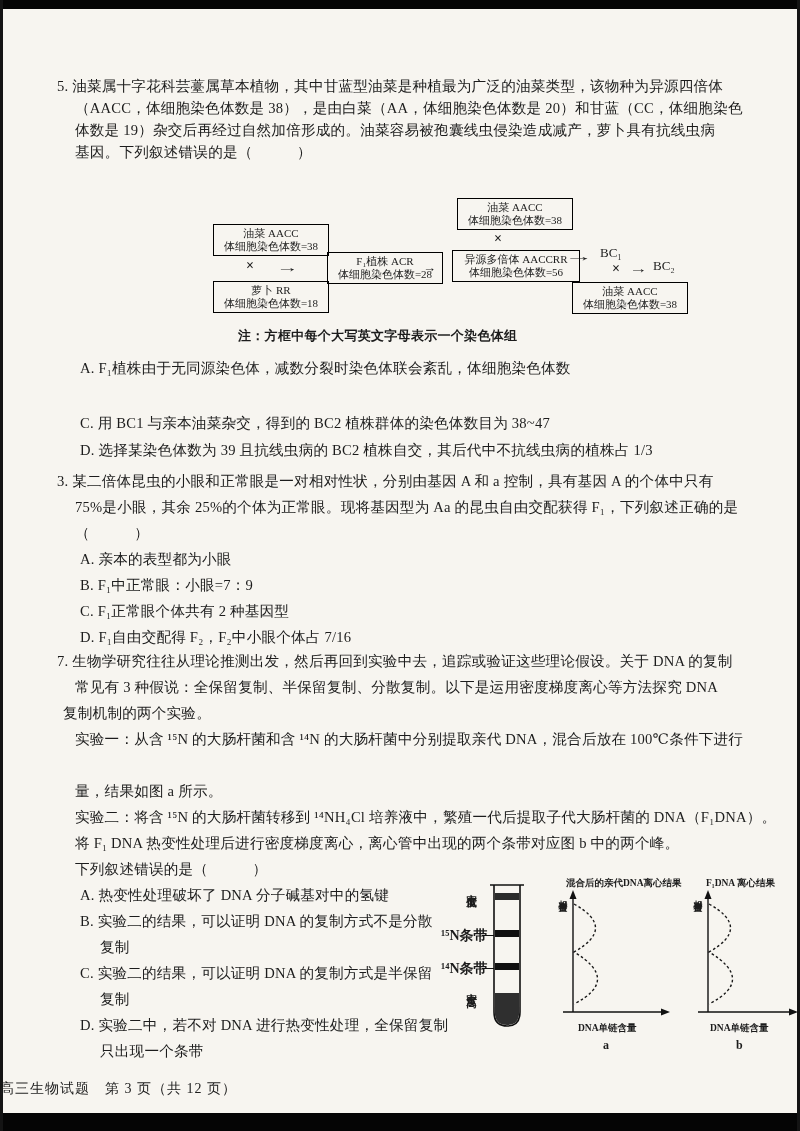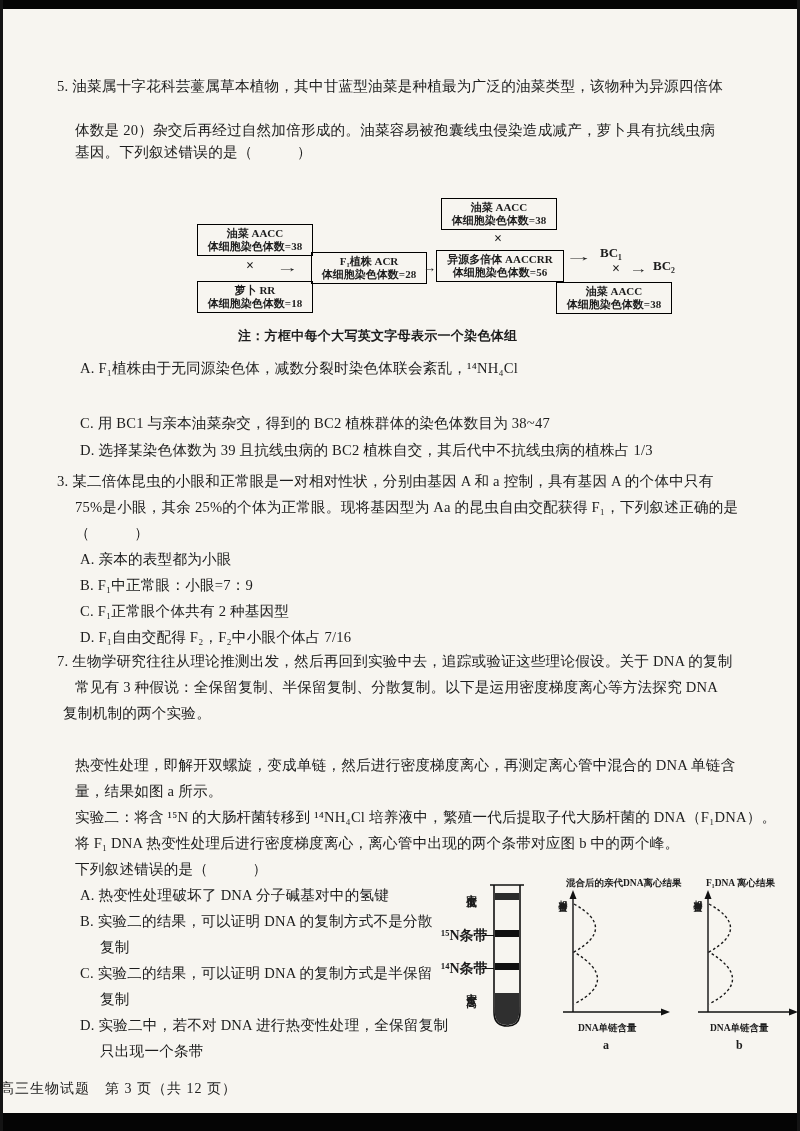--- a/index.html
+++ b/index.html
@@ -10,25 +10,25 @@
     color:#1c1c1c;
   }
   .bar-top   { position:absolute; left:0; top:0; width:100%; height:9px; background:#050505; }
   .bar-bottom{ position:absolute; left:0; top:1113px; width:100%; height:18px; background:#050505; }
   .edge-left { position:absolute; left:0; top:0; width:3px; height:100%; background:#141414; }
   .edge-right{ position:absolute; right:0; top:0; width:3px; height:100%; background:#141414; }
 
   .t { position:absolute; white-space:nowrap; font-size:14.6px; line-height:20px; letter-spacing:.2px; }
   .box {
     position:absolute; border:1.3px solid #000; text-align:center;
-    font-weight:700; white-space:nowrap; padding:2px 1px; background:transparent;
+    font-weight:400; white-space:nowrap; padding:2px 1px; background:transparent;margin-left:16px;
   }
   .box div { font-size:11px; line-height:13px; letter-spacing:0; }
   .cross { position:absolute; font-size:14px; font-weight:700; }
-  .bc    { position:absolute; font-size:13px; font-weight:700;text-align:right; }
+  .bc    { position:absolute; font-size:13px; font-weight:400;text-align:right; }
   .arr   { position:absolute; font-size:13px; font-weight:700; transform-origin:left center; }
   .note  { position:absolute; font-size:13px; font-weight:600; white-space:nowrap; letter-spacing:.3px; }
 
   .vtext { position:absolute; writing-mode:vertical-rl; font-size:10.5px; font-weight:600; letter-spacing:2px; white-space:nowrap; }
   .small { position:absolute; font-size:14px; font-weight:600; white-space:nowrap; }
   .gtitle{ position:absolute; font-size:9.5px; font-weight:700; white-space:nowrap; }
   .axl   { position:absolute; font-size:9.5px; font-weight:700; white-space:nowrap; }
   .glet  { position:absolute; font-size:12px; font-weight:700; }
   .lbl-line { position:absolute; height:1.2px; background:#111; }
   .footer { position:absolute; left:0; top:1080px; width:100%; text-align:left; font-size:14px; letter-spacing:1px; }
@@ -37,21 +37,22 @@
 </head>
 <body>
 
 <div class="page">
   <div class="bar-top"></div>
   <div class="bar-bottom"></div>
   <div class="edge-left"></div>
   <div class="edge-right"></div>
 
   <div class="t" style="left:57px;top:76px">5. 油菜属十字花科芸薹属草本植物，其中甘蓝型油菜是种植最为广泛的油菜类型，该物种为异源四倍体</div>
-  <div class="t" style="left:75px;top:120px">体数是 20）杂交后再经过自然加倍形成的。油菜容易被孢囊线虫侵染造成减产，萝卜具有抗线虫病</div>
+  <div class="t" style="left:75px;top:98px">（AACC，体细胞染色体数是 38），是由白菜（AA，体细胞染色体数是 20）和甘蓝（CC，体细胞染色</div>
+  <div class="t" style="left:75px;top:120px">体数是 19）杂交后再经过自然加倍形成的。油菜容易被孢囊线虫侵染造成减产，萝卜具有抗线虫病</div>
   <div class="t" style="left:75px;top:142px">基因。下列叙述错误的是（　　　）</div>
 
   <div class="box" style="left:441px;top:198px;width:112px">
     <div>油菜 AACC</div>
     <div>体细胞染色体数=38</div>
   </div>
   <div class="cross" style="left:494px;top:231px">×</div>
 
   <div class="box" style="left:197px;top:224px;width:112px">
     <div>油菜 AACC</div>
@@ -79,36 +80,36 @@
   <div class="cross" style="left:612px;top:261px">×</div>
   <div class="box" style="left:556px;top:282px;width:112px">
     <div>油菜 AACC</div>
     <div>体细胞染色体数=38</div>
   </div>
   <div class="arr" style="left:629px;top:261px;transform:scaleX(1.4)">→</div>
   <div class="bc" style="left:653px;top:258px">BC₂</div>
 
   <div class="note" style="left:238px;top:327px">注：方框中每个大写英文字母表示一个染色体组</div>
 
-  <div class="t" style="left:80px;top:358px">A. F₁植株由于无同源染色体，减数分裂时染色体联会紊乱，¹⁴NH₄Cl</div>
+  <div class="t" style="left:80px;top:358px">A. F₁植株由于无同源染色体，减数分裂时染色体联会紊乱，体细胞染色体数</div>
   <div class="t" style="left:80px;top:413px">C. 用 BC1 与亲本油菜杂交，得到的 BC2 植株群体的染色体数目为 38~47</div>
   <div class="t" style="left:80px;top:440px">D. 选择某染色体数为 39 且抗线虫病的 BC2 植株自交，其后代中不抗线虫病的植株占 1/3</div>
 
   <div class="t" style="left:57px;top:471px">3. 某二倍体昆虫的小眼和正常眼是一对相对性状，分别由基因 A 和 a 控制，具有基因 A 的个体中只有</div>
   <div class="t" style="left:75px;top:497px">75%是小眼，其余 25%的个体为正常眼。现将基因型为 Aa 的昆虫自由交配获得 F₁，下列叙述正确的是</div>
   <div class="t" style="left:75px;top:523px">（　　　）</div>
   <div class="t" style="left:80px;top:549px">A. 亲本的表型都为小眼</div>
   <div class="t" style="left:80px;top:575px">B. F₁中正常眼：小眼=7：9</div>
   <div class="t" style="left:80px;top:601px">C. F₁正常眼个体共有 2 种基因型</div>
   <div class="t" style="left:80px;top:627px">D. F₁自由交配得 F₂，F₂中小眼个体占 7/16</div>
 
   <div class="t" style="left:57px;top:651px">7. 生物学研究往往从理论推测出发，然后再回到实验中去，追踪或验证这些理论假设。关于 DNA 的复制</div>
   <div class="t" style="left:75px;top:677px">常见有 3 种假说：全保留复制、半保留复制、分散复制。以下是运用密度梯度离心等方法探究 DNA</div>
   <div class="t" style="left:63px;top:703px">复制机制的两个实验。</div>
-  <div class="t" style="left:75px;top:755px">热变性处理，即解开双螺旋，变成单链，然后进行密度梯度离心，再测定离心管中混合的 DNA 单链含</div>
+  <div class="t" style="left:75px;top:729px">实验一：从含 ¹⁵N 的大肠杆菌和含 ¹⁴N 的大肠杆菌中分别提取亲代 DNA，混合后放在 100℃条件下进行</div>
   <div class="t" style="left:75px;top:781px">量，结果如图 a 所示。</div>
   <div class="t" style="left:75px;top:807px">实验二：将含 ¹⁵N 的大肠杆菌转移到 ¹⁴NH₄Cl 培养液中，繁殖一代后提取子代大肠杆菌的 DNA（F₁DNA）。</div>
   <div class="t" style="left:75px;top:833px">将 F₁ DNA 热变性处理后进行密度梯度离心，离心管中出现的两个条带对应图 b 中的两个峰。</div>
   <div class="t" style="left:75px;top:859px">下列叙述错误的是（　　　）</div>
 
   <div class="t" style="left:80px;top:885px">A. 热变性处理破坏了 DNA 分子碱基对中的氢键</div>
   <div class="t" style="left:80px;top:911px">B. 实验二的结果，可以证明 DNA 的复制方式不是分散</div>
   <div class="t" style="left:100px;top:937px">复制</div>
   <div class="t" style="left:80px;top:963px">C. 实验二的结果，可以证明 DNA 的复制方式是半保留</div>
   <div class="t" style="left:100px;top:989px">复制</div>

